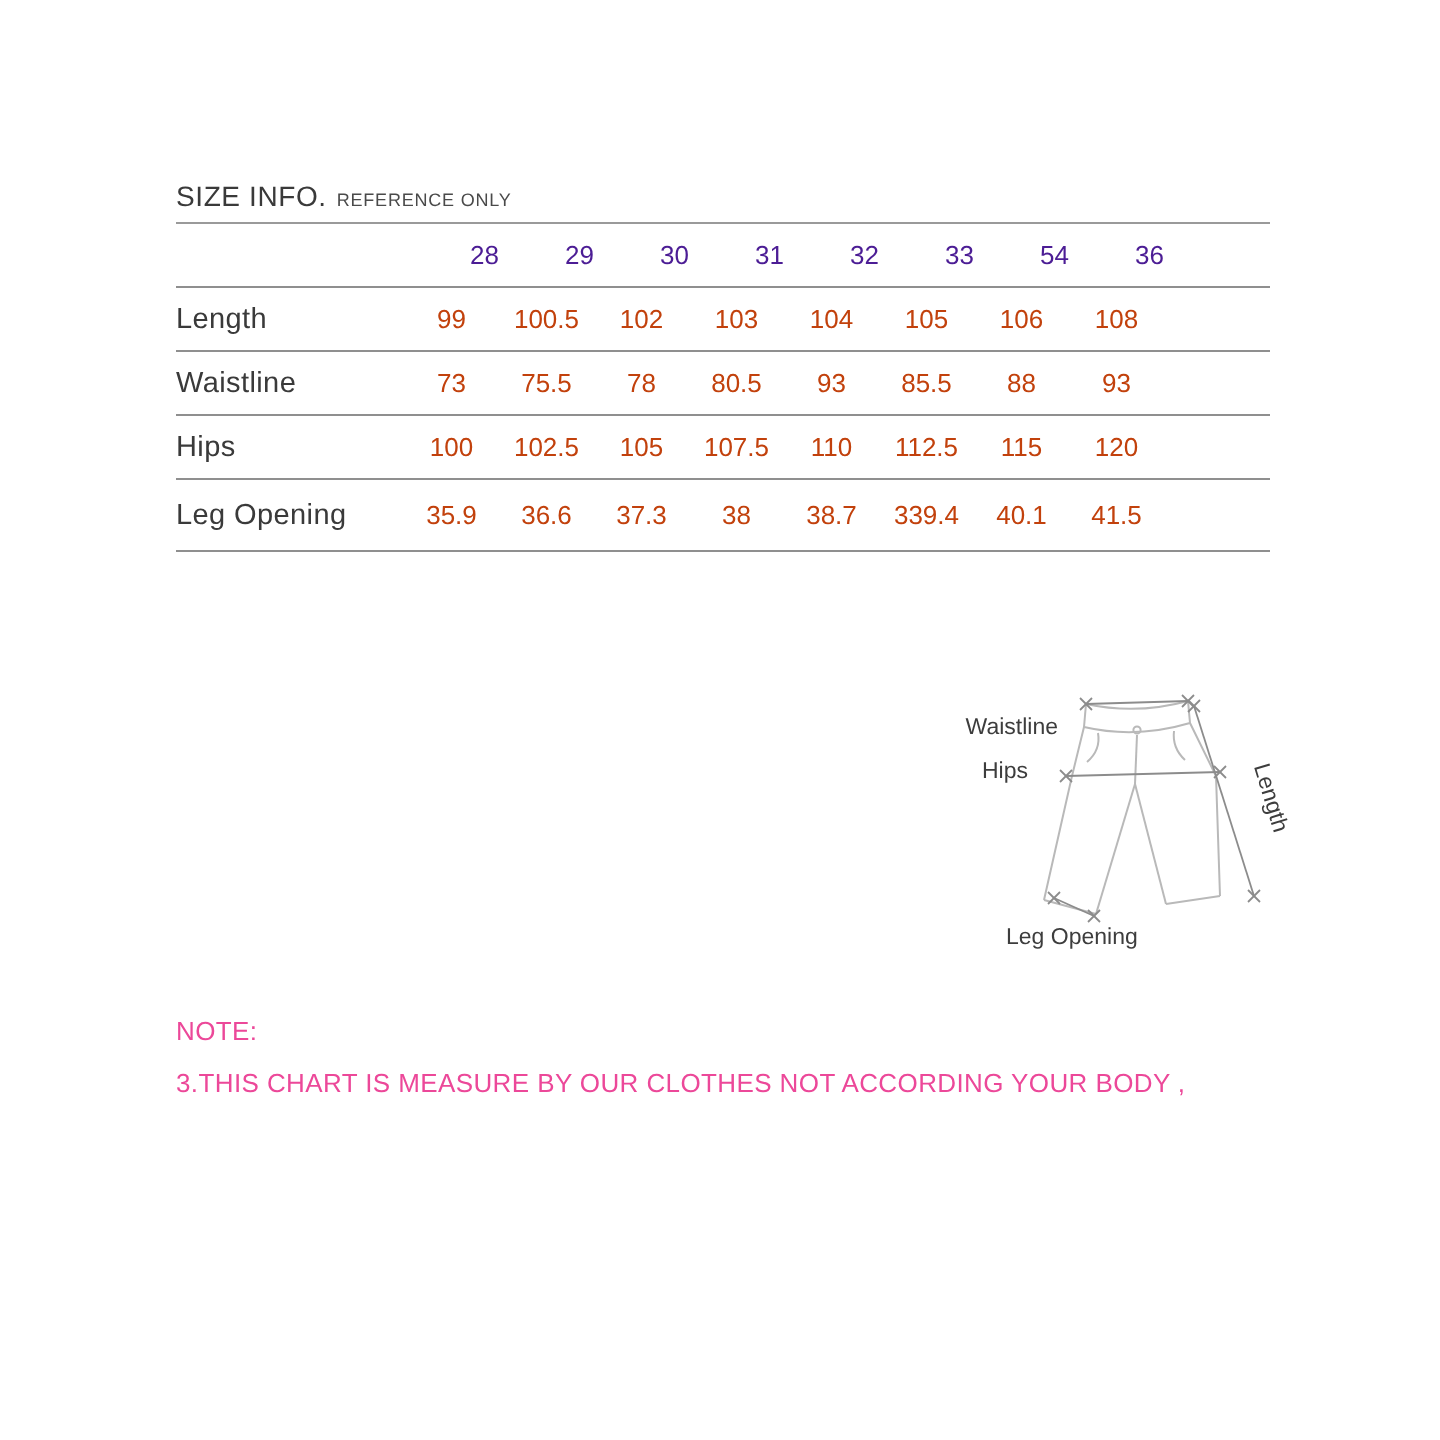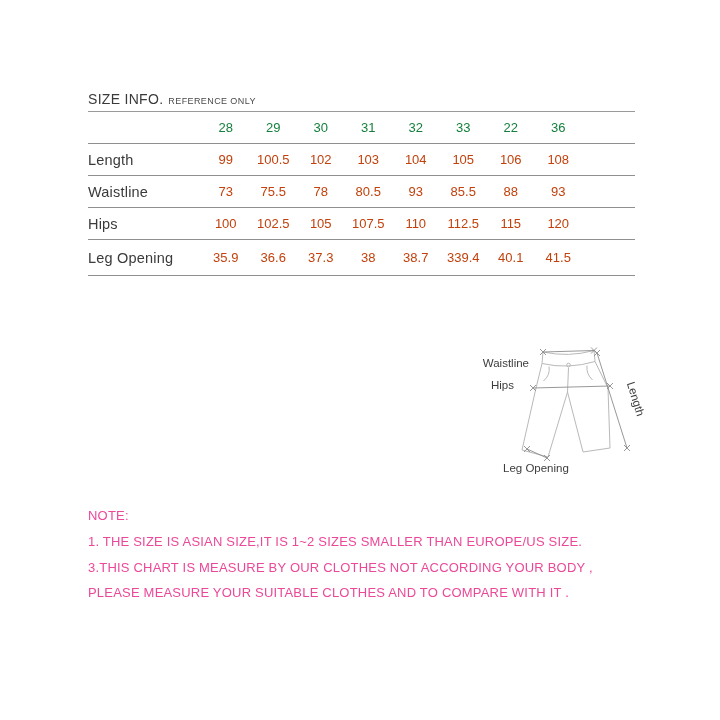--- a/index.html
+++ b/index.html
@@ -12,21 +12,21 @@
   .hdr { position: absolute; left: 88px; top: 90px; white-space: nowrap; }
   .hdr .title { font-size: 14px; letter-spacing: 0.3px; color: #3a3a3a; }
   .hdr .subtitle { font-size: 9px; letter-spacing: 0.4px; color: #4a4a4a; margin-left: 5px; }
 
   
   .size-table { position: absolute; left: 88px; top: 111px; width: 547px; border-top: 1px solid #9a9a9a; }
   .trow { display: grid; grid-template-columns: 114px repeat(8, 47.5px) 1fr; height: 32px; align-items: center; border-bottom: 1px solid #8f8f8f; }
   .trow:last-child { height: 36px; }
   .trow .lbl { font-size: 14.5px; color: #3a3a3a; letter-spacing: 0.2px; text-align: left; }
   .trow .val { font-size: 13px; color: #c2410c; text-align: center; }
-  .trow.thead .val { font-size: 13px; color: #15803d; }
+  .trow.thead .val { font-size: 13px; color: #4c1d95; text-align: right; }
 
   
   .diagram { position: absolute; left: 455px; top: 338px; width: 215px; height: 150px; }
   .diagram svg { display: block; width: 215px; height: 150px; }
   .diagram text { font-family: "Liberation Sans", sans-serif; font-size: 11.5px; fill: #3d3d3d; }
 
   
   .note { position: absolute; left: 88px; top: 503px; width: 600px; font-size: 13px; line-height: 25.8px; color: #ec4899; letter-spacing: 0.2px; }
   .note .indent { padding-left: 17px; }
 </style>
@@ -41,21 +41,21 @@
 
   <div class="size-table">
       <div class="trow thead">
         <div class="lbl"></div>
         <div class="val">28</div>
         <div class="val">29</div>
         <div class="val">30</div>
         <div class="val">31</div>
         <div class="val">32</div>
         <div class="val">33</div>
-        <div class="val">22</div>
+        <div class="val">54</div>
         <div class="val">36</div>
         <div class="val"></div>
       </div>
       <div class="trow">
         <div class="lbl">Length</div>
         <div class="val">99</div>
         <div class="val">100.5</div>
         <div class="val">102</div>
         <div class="val">103</div>
         <div class="val">104</div>
@@ -151,18 +151,16 @@
 
       <text x="74" y="29" text-anchor="end">Waistline</text>
       <text x="59" y="51" text-anchor="end">Hips</text>
       <text x="177" y="62" text-anchor="middle" transform="rotate(73 177 62)">Length</text>
       <text x="48" y="134" text-anchor="start">Leg Opening</text>
     </svg>
   </div>
 
   <div class="note">
     <div>NOTE:</div>
-    <div>1. THE SIZE IS ASIAN SIZE,IT IS 1~2 SIZES SMALLER THAN EUROPE/US SIZE.</div>
     <div>3.THIS CHART IS MEASURE BY OUR CLOTHES NOT ACCORDING YOUR BODY ,</div>
-    <div>PLEASE MEASURE YOUR SUITABLE CLOTHES AND TO COMPARE WITH IT .</div>
   </div>
 
 </div>
 
 </body></html>

